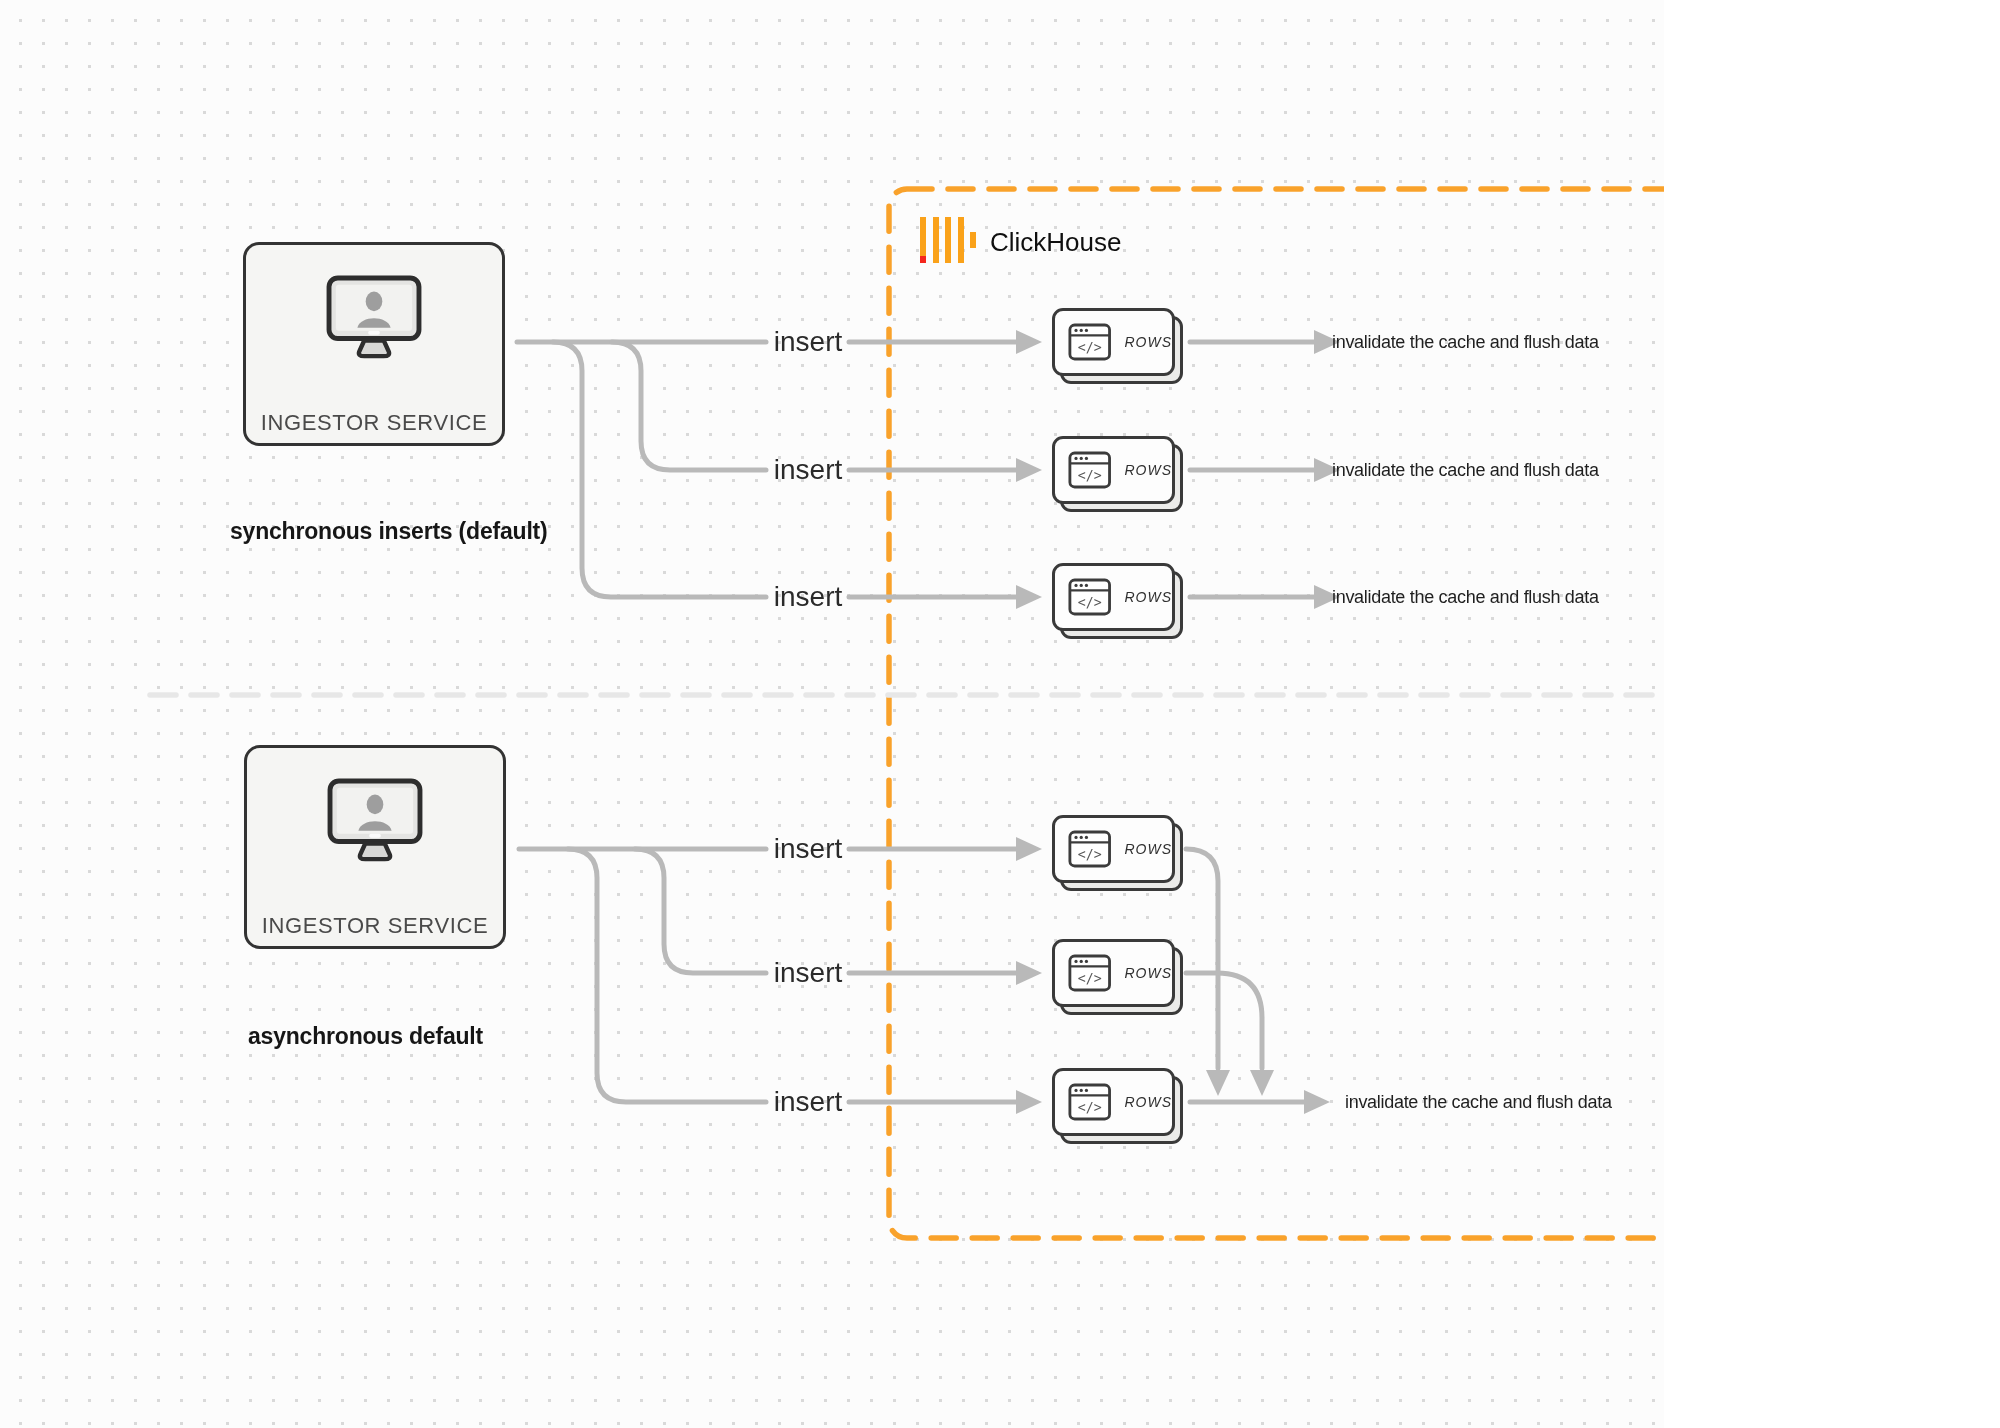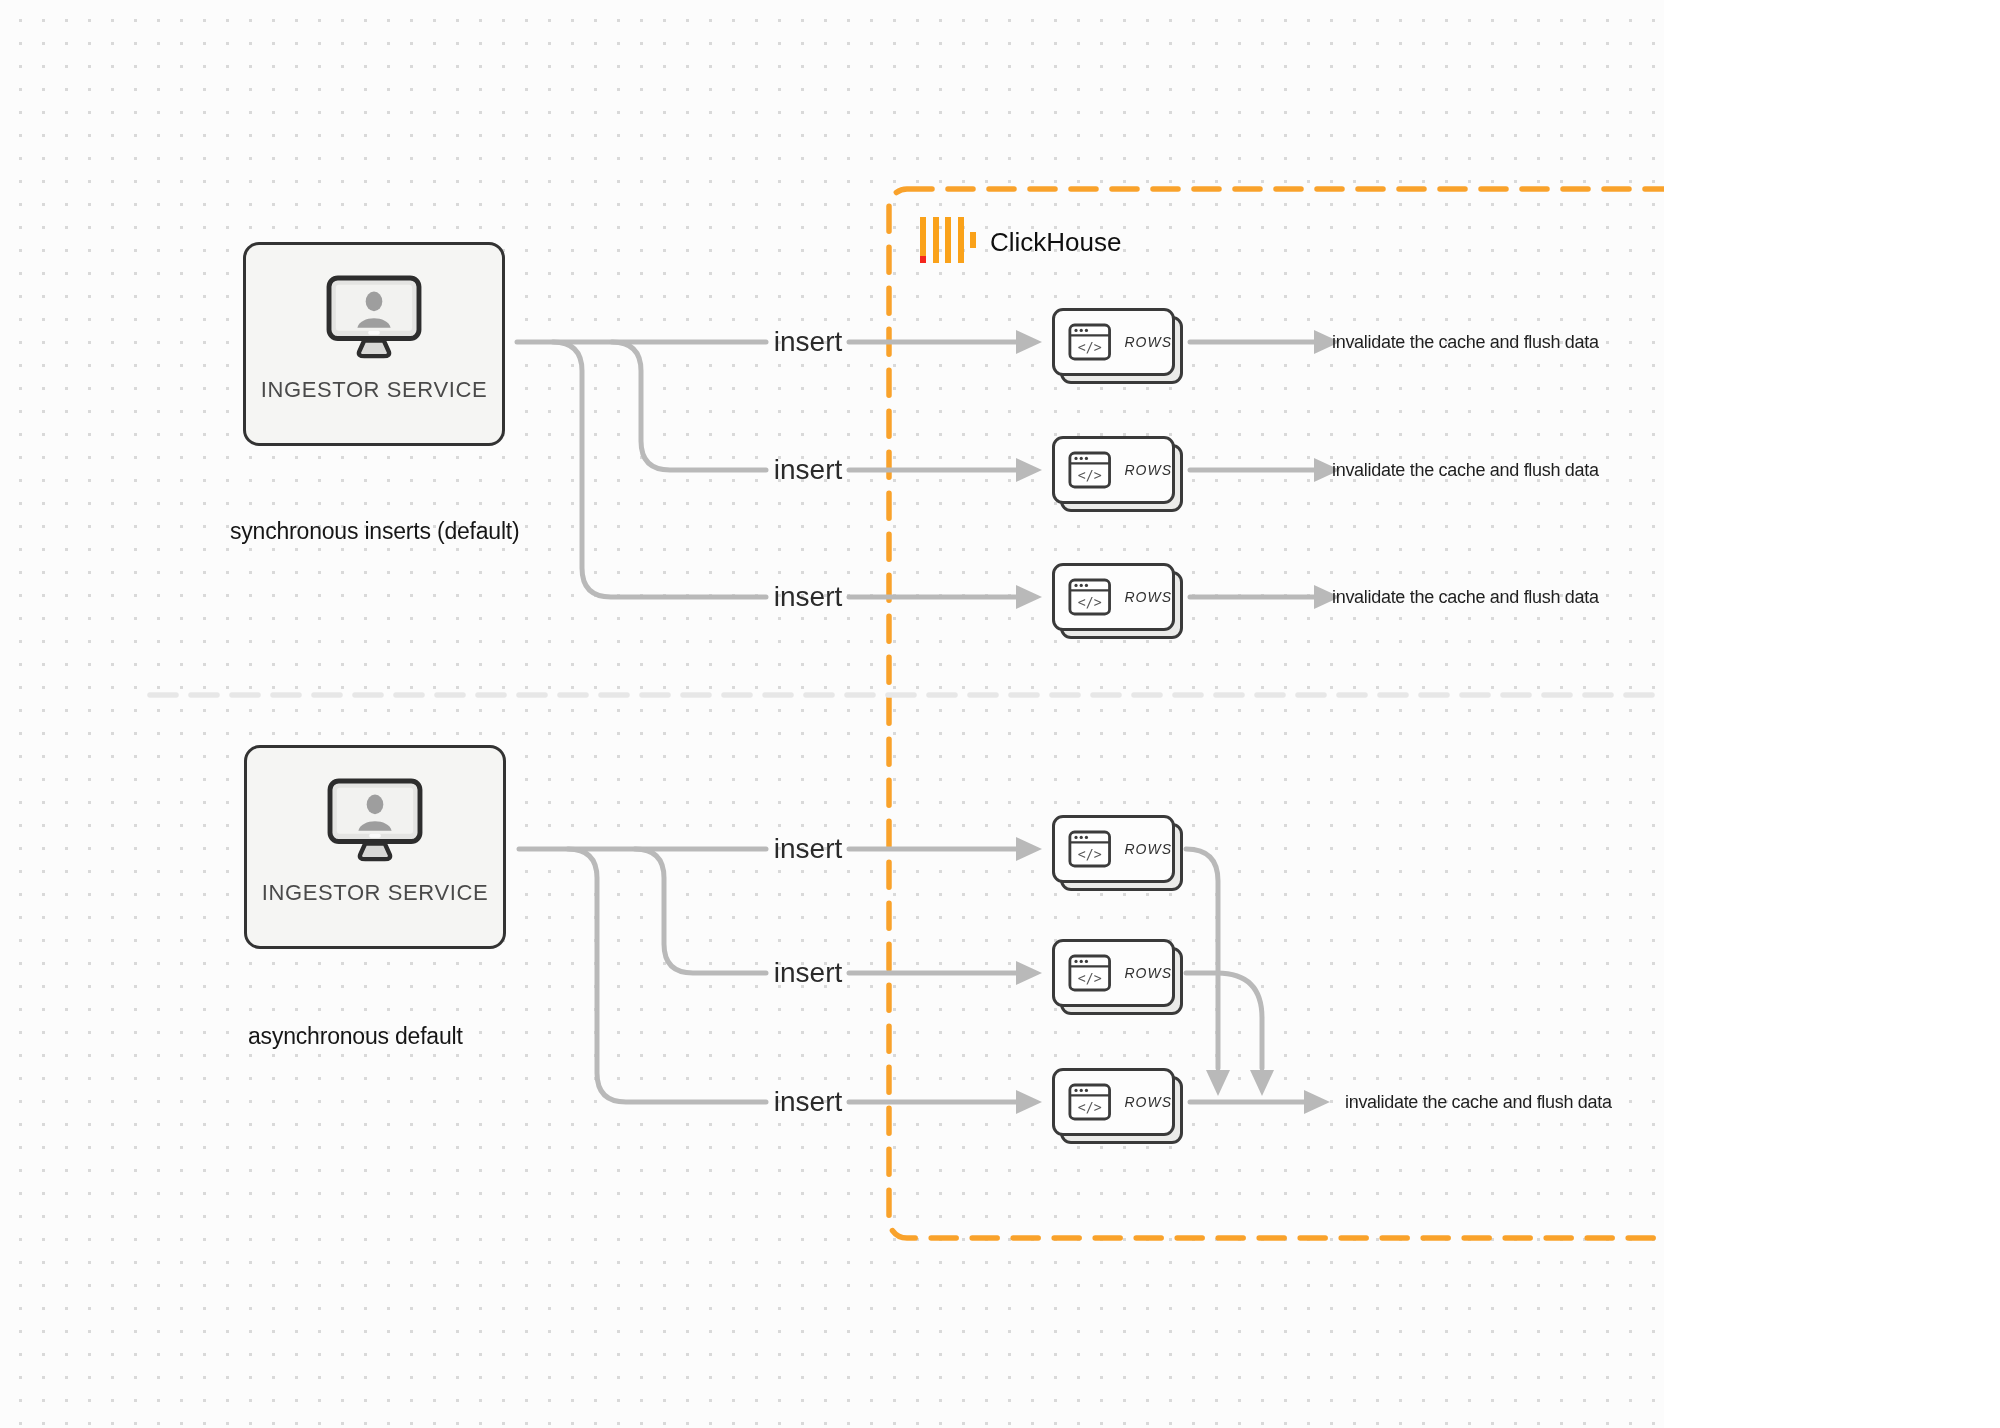--- a/index.html
+++ b/index.html
@@ -17,27 +17,27 @@
     background-size:23px 23px; background-position:9px 9px;
   }
   .abs{position:absolute;}
   svg.overlay{position:absolute; left:0; top:0; z-index:1;}
 
   
   .ingestor-box{
     box-sizing:border-box; width:262px; height:204px; z-index:2;
     background:var(--c-box-fill); border:3.5px solid var(--c-dark-border);
     border-radius:16px; display:flex; flex-direction:column; align-items:center;
-    justify-content:flex-start; padding-top:30px;
+    justify-content:flex-start; padding-top:30px;gap:33px;
   }
   .ingestor-label{
     margin-top:14px; font-size:22px; letter-spacing:0.6px; color:var(--c-text-medium);
     white-space:nowrap;
   }
-  .caption{font-size:23px; font-weight:normal; color:#161616; letter-spacing:-0.2px; z-index:2; white-space:nowrap;}
+  .caption{font-size:23px; font-weight:bold; color:#161616; letter-spacing:-0.2px; z-index:2; white-space:nowrap;}
 
   
   .insert-label{
     width:84px; text-align:center; font-size:28px; color:#2a2a2a; z-index:3;
     transform:translateY(-50%); white-space:nowrap;
   }
   .result-label{
     font-size:18px; letter-spacing:-0.3px; color:var(--c-text-dark); z-index:3;
     transform:translateY(-50%); white-space:nowrap;
   }

